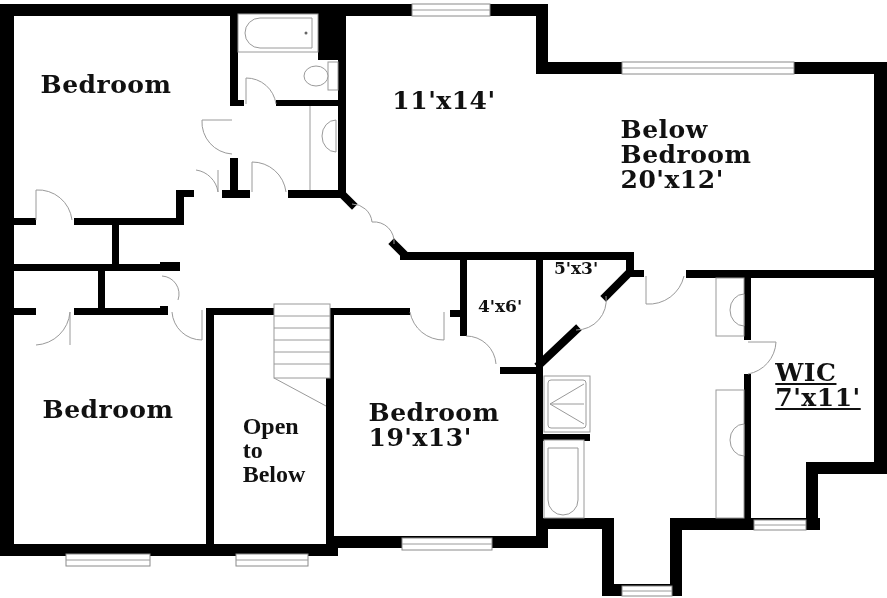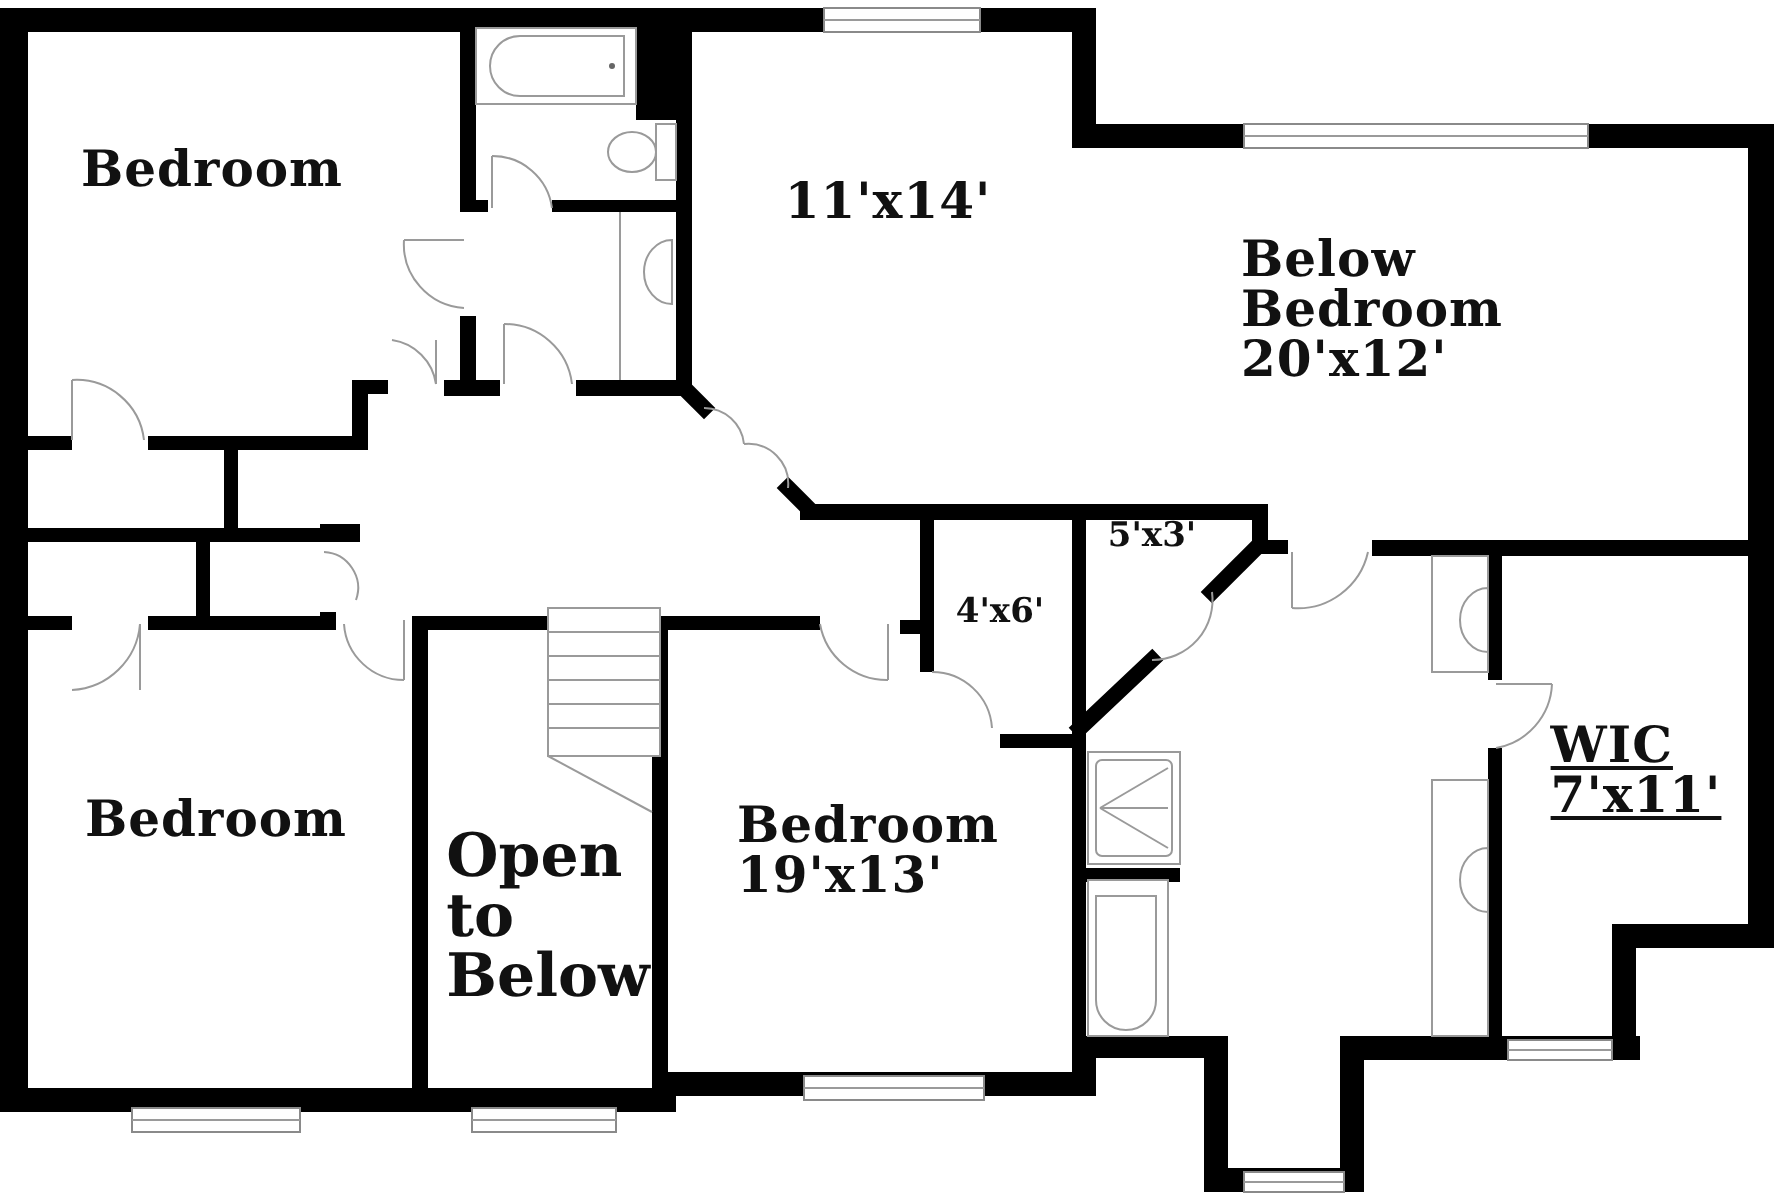--- a/index.html
+++ b/index.html
@@ -14,21 +14,21 @@
     position: absolute;
     font-family: "DejaVu Serif", "Liberation Serif", serif;
     font-weight: bold;
     color: #111;
     line-height: 1.0;
     white-space: nowrap;
     transform: translate(-50%, 0);
   }
   .label .line { display: block; }
   .big { font-size: 25px; letter-spacing: 0.5px; }
-  .med { font-size: 30px; }
+  .med { font-size: 24px; font-family: Liberation Serif, serif; }
   .small { font-size: 17px; }
 </style>
 </head>
 <body>
 
 <svg id="plan" viewBox="0 0 887 598" xmlns="http://www.w3.org/2000/svg">
 
   <g>
 
     <rect class="wall" x="0" y="4" width="346" height="12"></rect>

